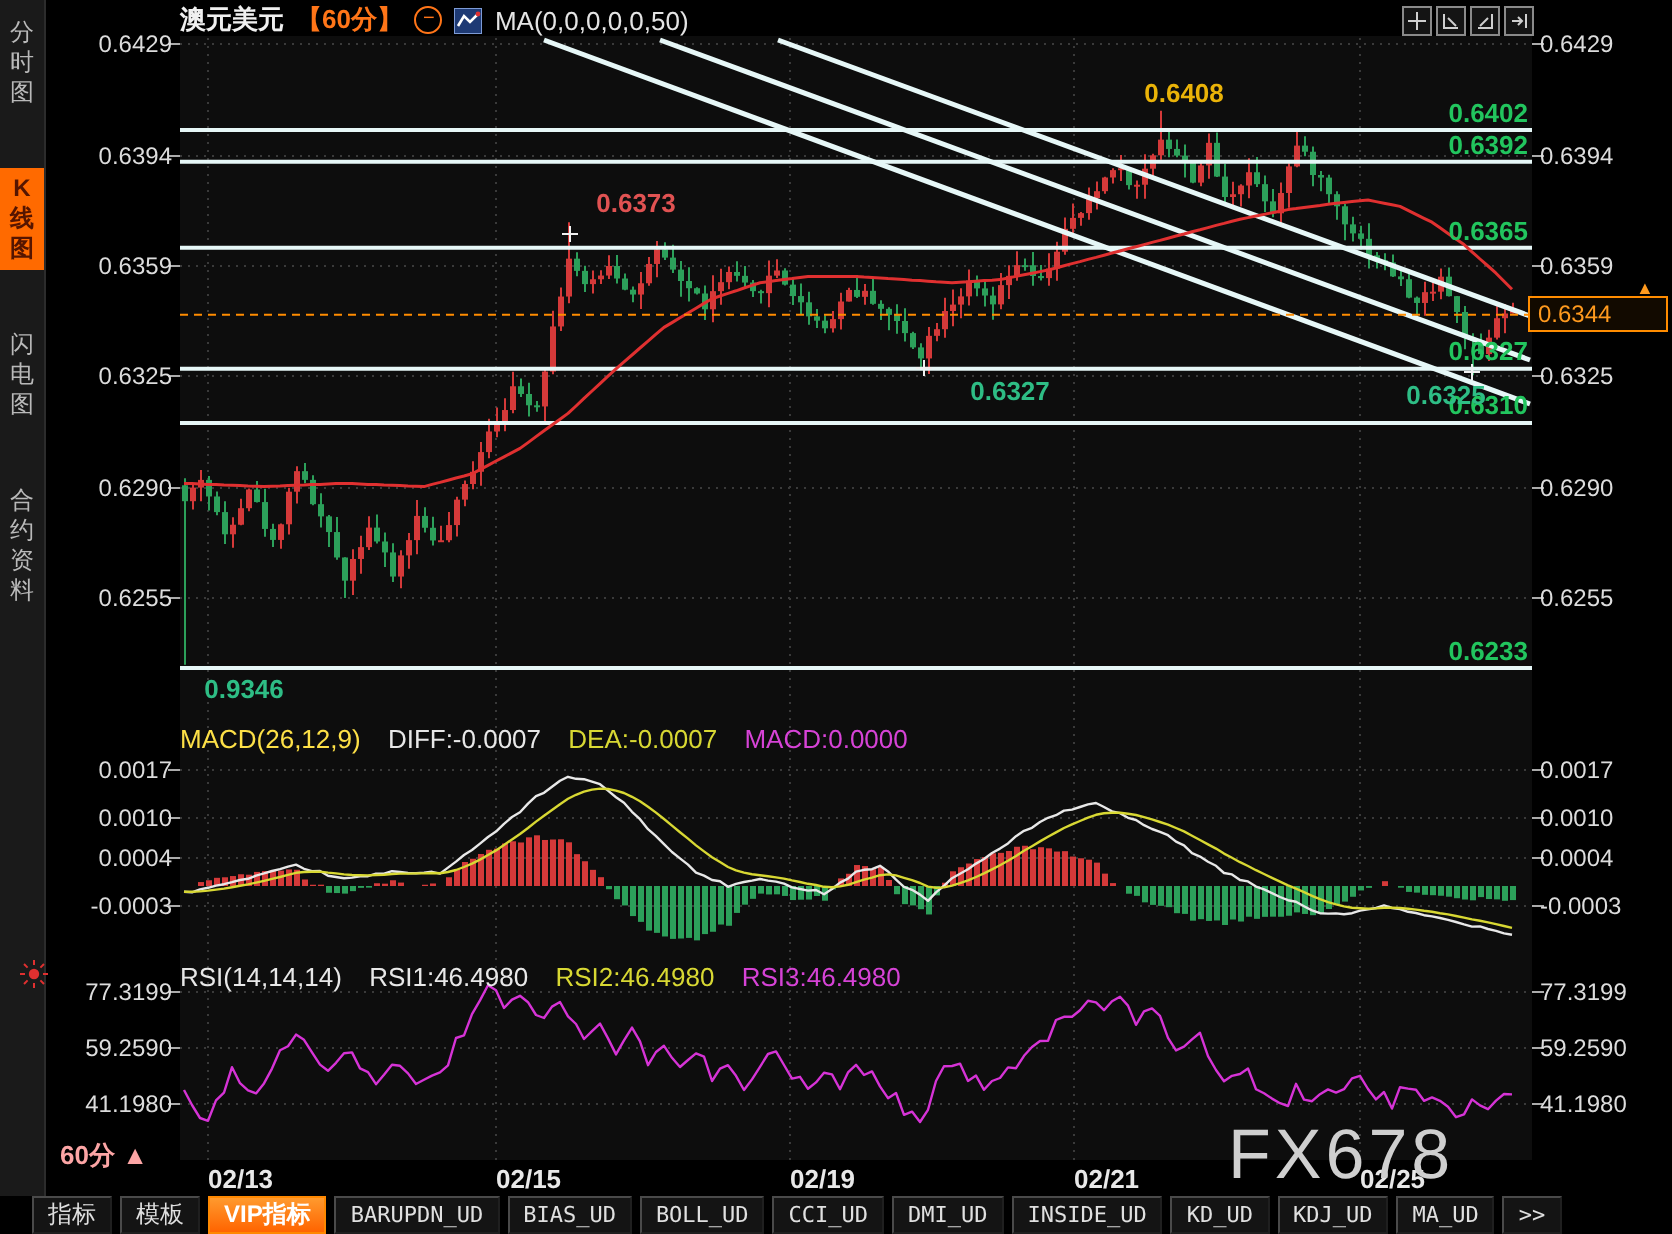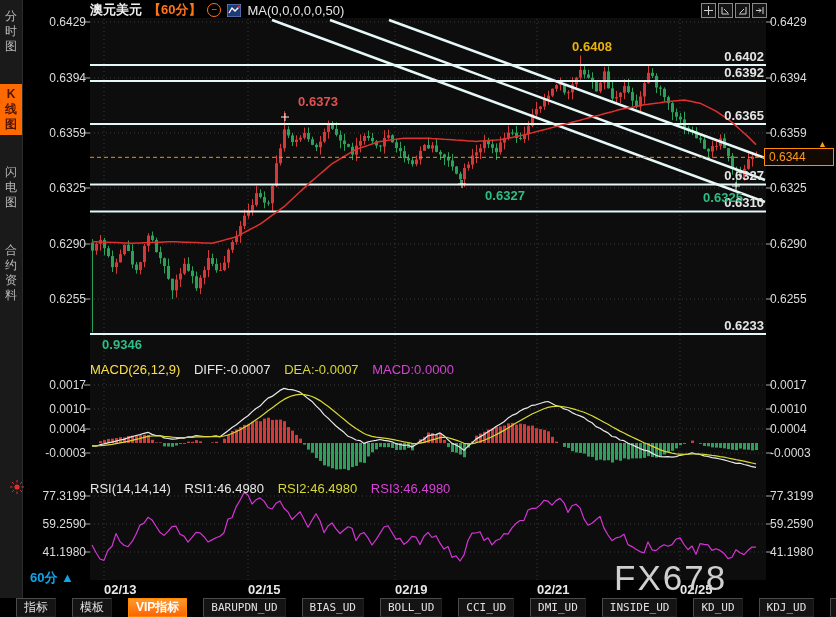--- a/index.html
+++ b/index.html
@@ -19,33 +19,33 @@
                color:#ff7518;font-size:10px;line-height:10px;align-items:center;justify-content:center;}
   .mas{color:#e4e4e4;}
   .maval{margin-left:8px;}
   .top-icons{position:absolute;left:701px;top:3px;z-index:3;display:flex;gap:2px;}
   .tic{width:13px;height:13px;border:1px solid #8a8a8a;background:#141414;display:flex;
        align-items:center;justify-content:center;cursor:pointer;}
   .axlab{position:absolute;font-size:12px;color:#dcdcdc;z-index:2;}
   .axlab.l{left:24px;width:62px;text-align:right;}
   .axlab.r{left:770px;width:64px;text-align:left;}
   .anno{position:absolute;font-size:13px;font-weight:bold;transform:translateX(-50%);z-index:2;white-space:nowrap;}
-  .lvlab{position:absolute;font-size:13px;font-weight:bold;color:#e5e5e5;width:72px;text-align:right;z-index:2;}
+  .lvlab{position:absolute;font-size:13px;font-weight:bold;color:#22c55e;width:72px;text-align:right;z-index:2;}
   .ind-hdr{position:absolute;left:90px;z-index:3;font-size:13px;white-space:nowrap;color:#e8e8e8;}
   .ind-hdr span{margin-right:10px;}
   .price-badge{position:absolute;left:764px;top:148px;width:64px;height:16px;border:1px solid #ff8c00;
                background:#120a00;color:#ff9a1e;font-size:12px;line-height:16px;padding-left:4px;z-index:4;}
   .badge-arrow{position:absolute;left:818px;top:139px;color:#ff9a1e;font-size:9px;z-index:4;cursor:pointer;}
-  .minute{position:absolute;left:30px;top:569px;z-index:3;color:#0ea5e9;font-size:13px;font-weight:bold;}
+  .minute{position:absolute;left:30px;top:569px;z-index:3;color:#fca5a5;font-size:13px;font-weight:bold;}
   .tlab{position:absolute;top:582px;font-size:13px;font-weight:bold;color:#e8e8e8;z-index:2;}
   .watermark{position:absolute;left:614px;top:558px;z-index:5;font-size:35px;color:#cfcfcf;
              letter-spacing:2px;font-family:"Liberation Sans",sans-serif;}
   .alert-ic{position:absolute;left:9px;top:479px;z-index:3;}
   .toolbar{position:absolute;left:0;top:598px;width:836px;height:19px;background:#000;z-index:6;
-           display:flex;align-items:stretch;gap:16px;padding-left:16px;box-sizing:border-box;}
+           display:flex;align-items:stretch;gap:4px;padding-left:16px;box-sizing:border-box;}
   .tab{background:#141414;border:1px solid #4a4a4a;border-bottom-color:#1f1f1f;border-right-color:#1f1f1f;
        color:#e0e0e0;font-size:12px;line-height:17px;padding:0 7px;white-space:nowrap;cursor:pointer;}
   .tab.mono{font-family:"DejaVu Sans Mono","Liberation Mono",monospace;font-size:11px;}
   .tab.active{background:linear-gradient(#ff9a2e,#ff6400);color:#fff;border-color:#ff8800;font-weight:bold;}
 </style>
 </head>
 <body>
 
 <div class="app">
   <svg id="chart-svg" width="836" height="598">

